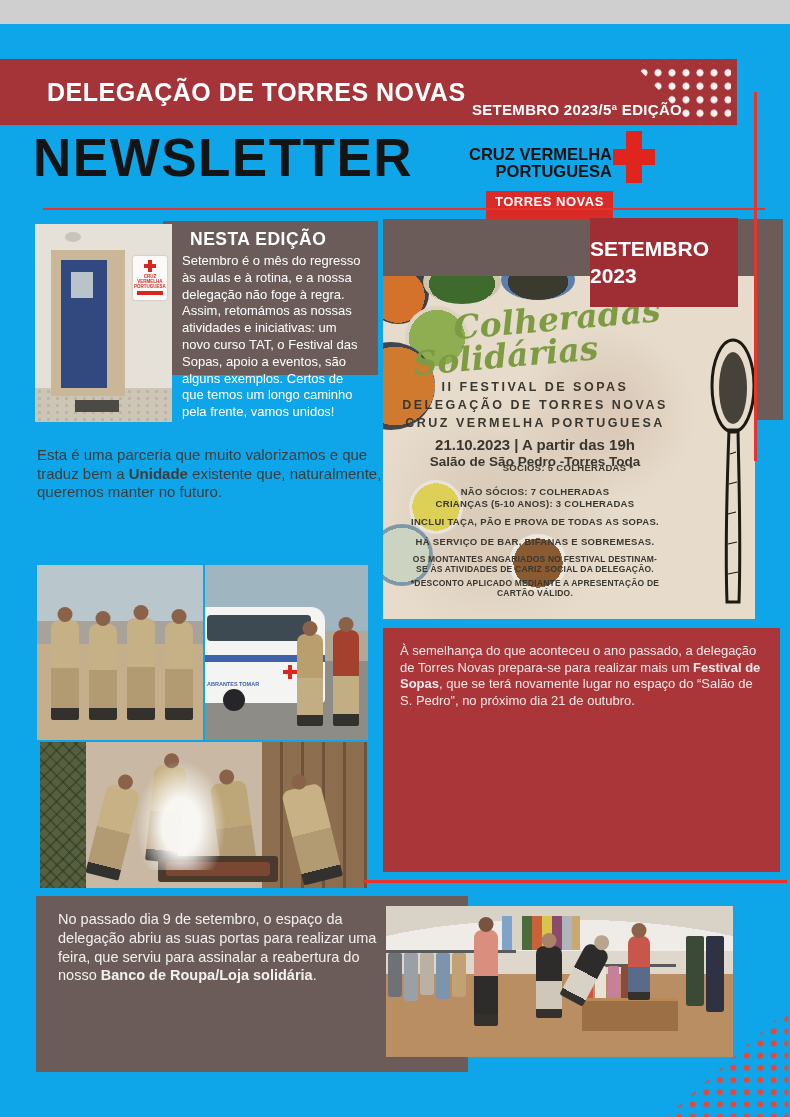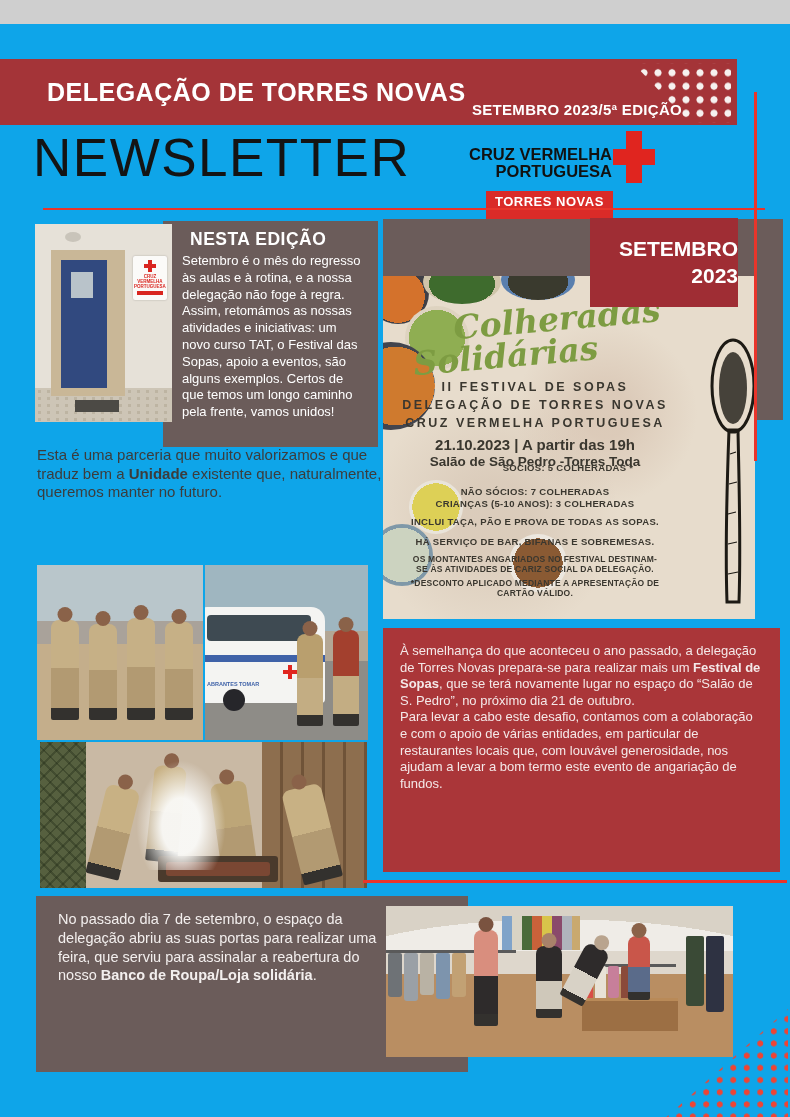--- a/index.html
+++ b/index.html
@@ -9,32 +9,32 @@
 
   
   .banner{left:0;top:35px;width:737px;height:66px;background:#a43438;}
   .banner-title{left:47px;top:0;height:66px;line-height:66px;color:#fff;font-size:25px;font-weight:800;letter-spacing:.5px;}
   .edition{right:55px;bottom:7px;color:#fff;font-size:15px;font-weight:700;letter-spacing:.3px;}
   .dots-header{right:6px;top:4px;width:98px;height:60px;
     background-image:radial-gradient(circle,#f6f1ef 3.2px,transparent 3.9px);
     background-size:14px 13.5px;background-position:4px 3px;
     clip-path:polygon(0 0,100% 0,100% 100%,58% 100%);}
   .vline{left:754px;top:68px;width:3px;height:369px;background:#e8352b;z-index:30;}
-  .newsletter{left:33px;top:104px;font-size:53px;line-height:60px;font-weight:400;color:#141414;letter-spacing:1.5px;}
+  .newsletter{left:33px;top:104px;font-size:53px;line-height:60px;font-weight:700;color:#141414;letter-spacing:1.5px;}
   .logo-text{left:452px;top:122px;width:160px;text-align:right;color:#111;font-weight:900;font-size:16.5px;line-height:17px;}
   .cross{left:613px;top:107px;width:42px;height:52px;}
   .cross i{position:absolute;background:#e0251f;}
   .cross i.v{left:13px;top:0;width:16px;height:52px;}
   .cross i.h{left:0;top:18px;width:42px;height:16px;}
   .tn-badge{left:486px;top:167px;background:#da2b28;color:#fff;font-size:13px;font-weight:800;
     padding:3px 9px 20px;letter-spacing:.5px;}
   .hline{left:43px;top:184px;width:722px;height:2px;background:#e8352b;}
 
   
-  .nesta-box{left:163px;top:197px;width:215px;height:226px;background:#6b5c5a;color:#fff;text-decoration:underline;}
+  .nesta-box{left:163px;top:197px;width:215px;height:154px;background:#6b5c5a;color:#fff;text-decoration:underline;}
   .nesta-title{left:27px;top:8px;font-size:17.5px;font-weight:800;letter-spacing:.5px;}
   .nesta-body{left:19px;top:32px;width:186px;font-size:13px;line-height:16.8px;}
 
   
   .door-photo{left:35px;top:200px;width:137px;height:198px;background:#e6e1d8;z-index:2;overflow:hidden;}
   .door-ground{left:0;bottom:0;width:137px;height:34px;background:#cdc5b6;
     background-image:radial-gradient(circle,#bdb4a2 1.5px,transparent 2px);background-size:9px 7px;}
   .door-frame{left:16px;top:26px;width:74px;height:146px;background:#c9b797;}
   .door-leaf{left:10px;top:10px;width:46px;height:128px;background:#31497f;position:absolute;}
   .door-window{left:10px;top:12px;width:22px;height:26px;background:#b9c3ca;position:absolute;}
@@ -46,21 +46,21 @@
   .door-sign .sc i{position:absolute;background:#d9251f;}
   .door-sign .sc i.v{left:4px;top:0;width:4px;height:12px;}
   .door-sign .sc i.h{left:0;top:4px;width:12px;height:4px;}
   .door-sign .st{position:absolute;left:0;top:18px;width:34px;font-size:4.5px;line-height:5px;font-weight:800;color:#d9251f;}
   .door-sign .sb{position:absolute;left:4px;top:35px;width:26px;height:4px;background:#d9251f;}
 
   
   .brown-top{left:383px;top:195px;width:377px;height:57px;background:#6b5c5a;}
   .brown-right{left:757px;top:195px;width:26px;height:201px;background:#6b5c5a;}
   .month-badge{left:590px;top:194px;width:148px;height:89px;background:#9f2d34;color:#fff;z-index:20;
-    text-align:right;font-weight:700;font-size:21px;line-height:27px;padding-top:17px;box-sizing:border-box;}
+    text-align:left;font-weight:700;font-size:21px;line-height:27px;padding-top:17px;box-sizing:border-box;}
 
   
   .poster{left:383px;top:252px;width:372px;height:343px;background:#e7dccc;overflow:hidden;z-index:5;
     background-image:radial-gradient(circle at 60% 40%,rgba(186,150,128,.25) 0 8%,transparent 30%),
                      radial-gradient(circle at 30% 70%,rgba(170,140,120,.2) 0 10%,transparent 35%);}
   .bowl{position:absolute;border-radius:50%;}
   .poster-text{left:40px;top:0;width:304px;text-align:center;color:#3a372f;}
   .script{font-family:"DejaVu Serif",serif;font-style:italic;font-weight:700;color:#7d9c42;font-size:33px;line-height:34px;}
   .script1{position:absolute;left:70px;top:24px;transform:rotate(-5deg);width:260px;}
   .script2{position:absolute;left:30px;top:60px;transform:rotate(-5deg);width:260px;}
@@ -254,28 +254,27 @@
     <div class="person" style="left:110px;bottom:26px;width:32px;height:96px;transform:rotate(6deg);--shirt:#c8b184;"></div>
     <div class="person" style="left:176px;bottom:12px;width:36px;height:94px;transform:rotate(-8deg);--shirt:#bda678;"></div>
     <div class="person" style="left:252px;bottom:6px;width:40px;height:96px;transform:rotate(-14deg);--shirt:#c8b184;"></div>
     <div class="grill"></div>
       <div class="meat"></div>
       <div class="smoke"></div>
   </div>
 
   <div class="abs red-article">
     <p><span>À semelhança do que aconteceu o ano passado, a delegação de Torres  Novas prepara-se para realizar mais um </span><b>Festival de Sopas</b><span>, que se terá novamente lugar no espaço do “Salão de S. Pedro”, no próximo dia 21 de outubro.</span></p>
-    <p>Para levar a cabo este desafio, contamos com a colaboração e com o apoio de várias entidades, em particular de restaurantes locais que, com louvável generosidade, nos ajudam a levar a bom termo este evento de angariação de fundos.</p>
   </div>
   <div class="abs red-underline"></div>
 
   <div class="abs brown-decor"></div>
   <div class="abs brown-article">
     <div class="brown-article-inner">
-      <p><span>No passado dia 7 de setembro, o espaço da delegação abriu as suas portas para realizar uma feira, que serviu para assinalar a reabertura do nosso </span><b>Banco de Roupa/Loja solidária</b><span>.</span></p>
+      <p><span>No passado dia 9 de setembro, o espaço da delegação abriu as suas portas para realizar uma feira, que serviu para assinalar a reabertura do nosso </span><b>Banco de Roupa/Loja solidária</b><span>.</span></p>
     </div>
   </div>
 
   <div class="abs photo photo-store">
     <div class="arch"></div>
     <div class="shelf"></div>
     <div class="rackbar" style="left:0;top:44px;width:130px;"></div>
     <div class="garment" style="left:2px;top:47px;width:14px;height:44px;background:#6e7276;"></div>
     <div class="garment" style="left:18px;top:47px;width:14px;height:48px;background:#9aa0a6;"></div>
     <div class="garment" style="left:34px;top:47px;width:14px;height:42px;background:#b9b2a4;"></div>

